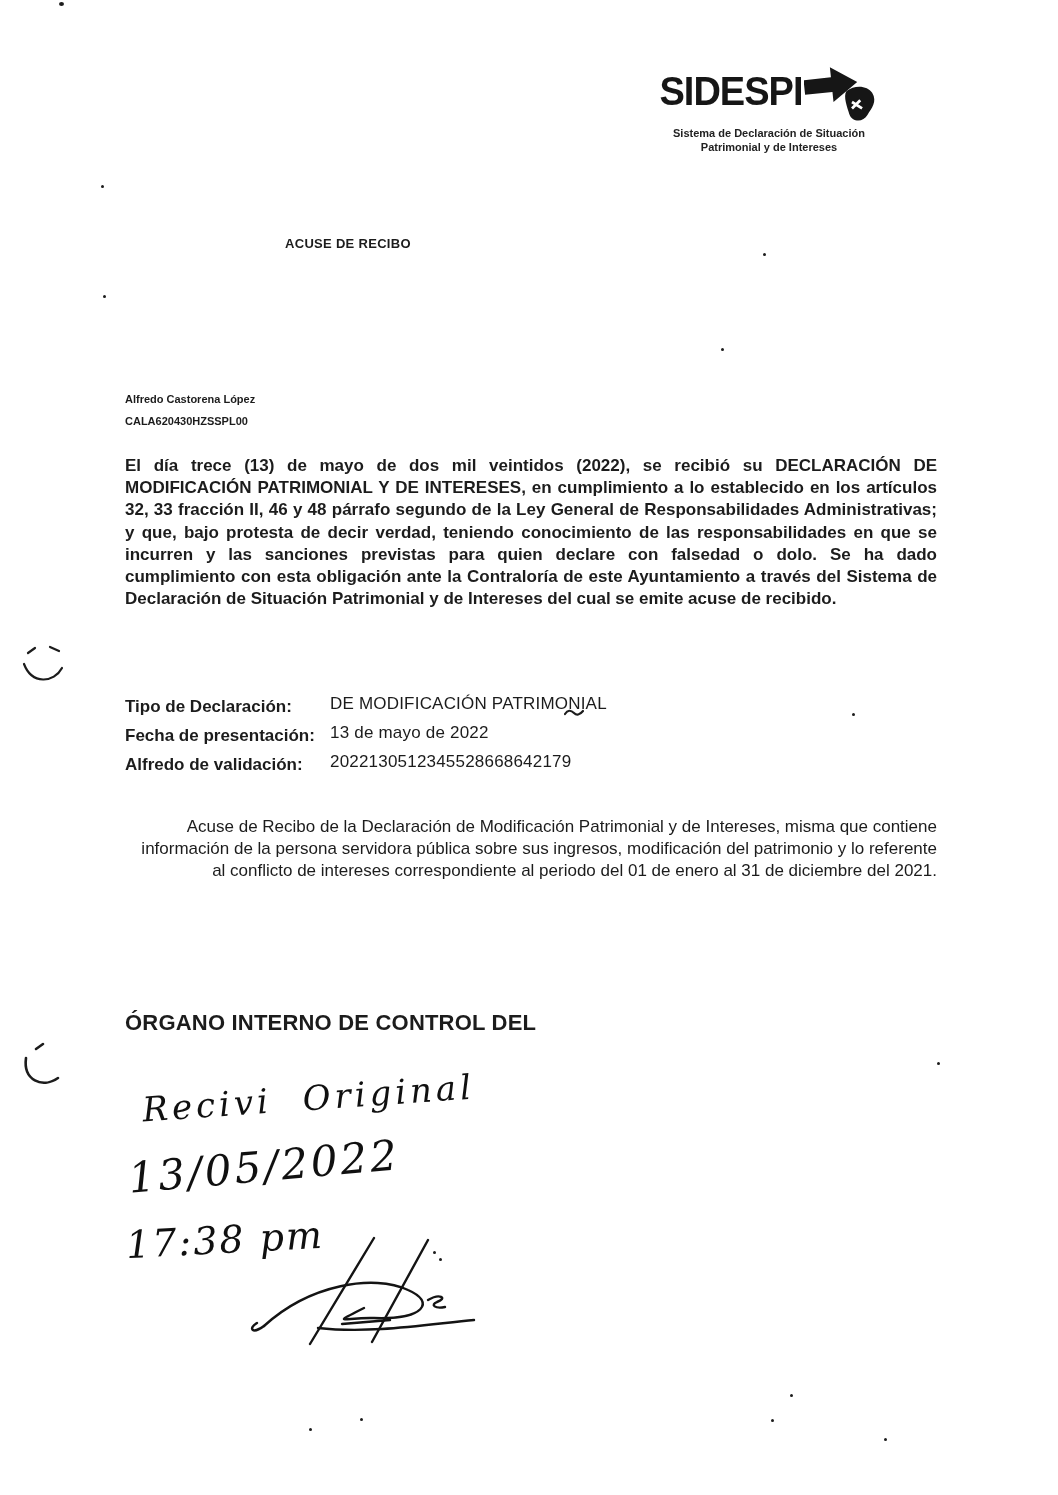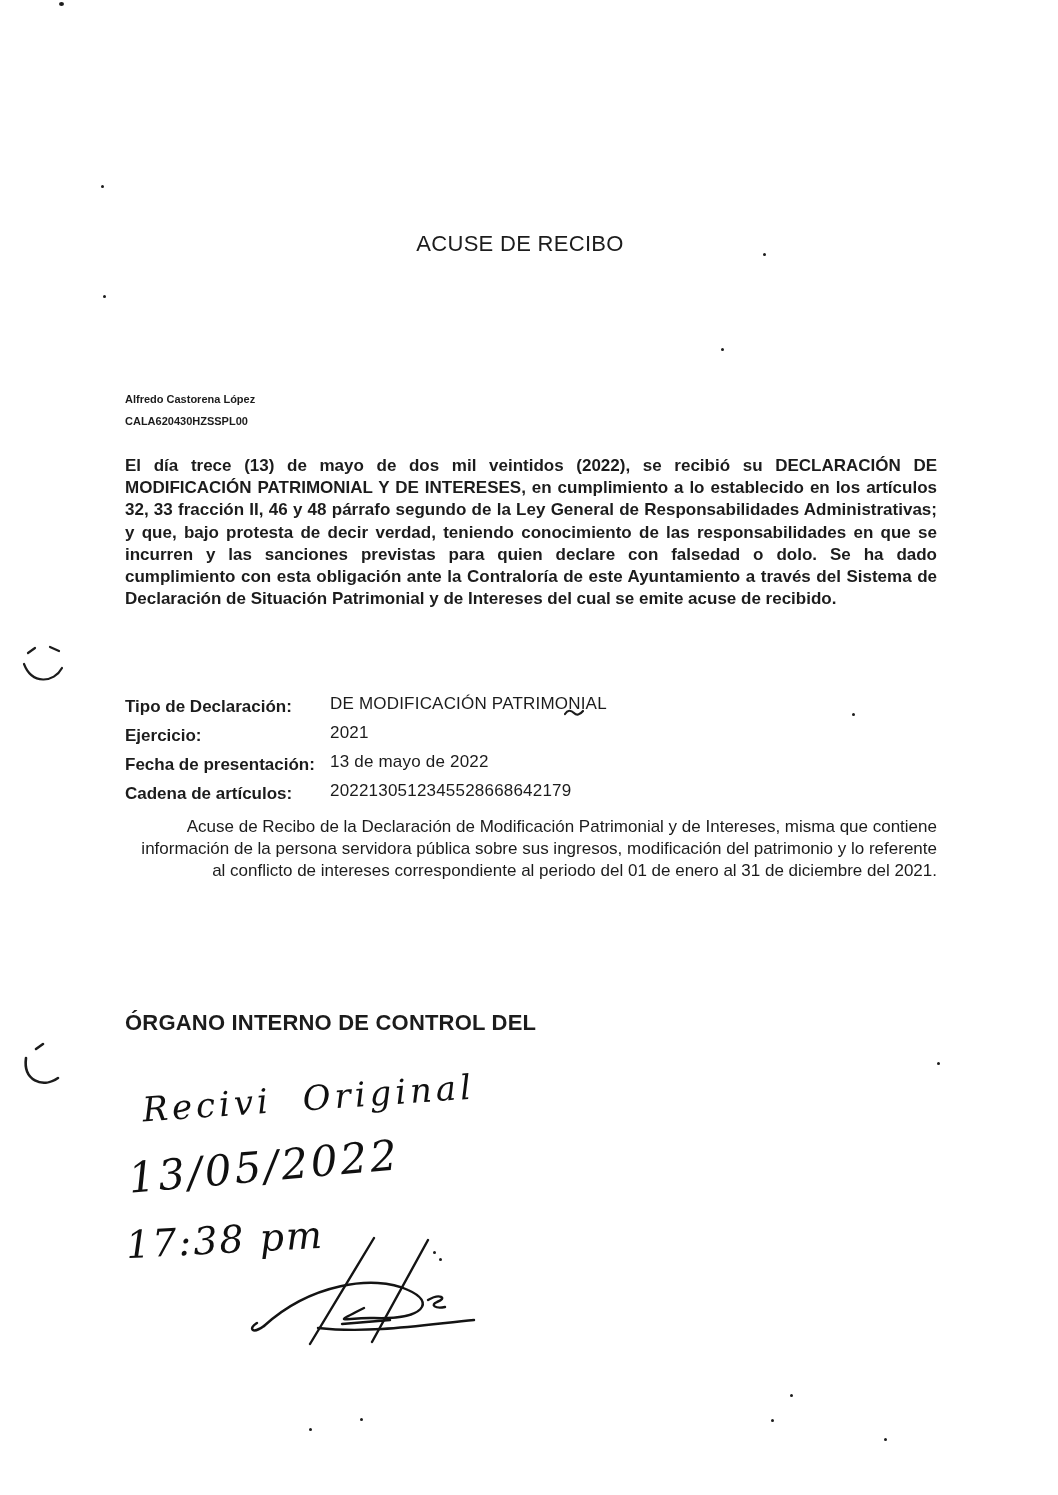--- a/index.html
+++ b/index.html
@@ -10,22 +10,22 @@
   
   .logo{position:absolute;left:646px;top:58px;width:246px;text-align:center;}
   .logo-row{display:flex;align-items:center;justify-content:center;gap:2px;}
   .logo-text{
     font-weight:bold;font-size:38px;letter-spacing:-1px;line-height:1;
     transform:scaleY(1.08);display:inline-block;color:#161616;
   }
   .logo-arrow{width:74px;height:66px;display:inline-block;}
   .logo-tagline{margin-top:2px;font-size:11px;font-weight:bold;line-height:14px;color:#222;}
   
-  .doc-title{position:absolute;left:285px;top:233px;width:470px;text-align:center;
-    font-size:22px;line-height:21px;letter-spacing:.3px;}
+  .doc-title{position:absolute;left:285px;top:233px;width:470px;text-align:left;
+    font-size:13px;line-height:21px;letter-spacing:.3px;font-weight:bold;}
   
   .recipient{position:absolute;left:125px;top:388px;font-weight:bold;font-size:11px;line-height:22px;}
   
   .para{position:absolute;left:125px;width:812px;font-size:17px;line-height:22.2px;}
   .para.justify{text-align:justify;font-weight:bold;}
   #intro{top:455px;}
   #summary{top:816px;text-align:right;}
   
   .details{position:absolute;left:125px;top:672px;width:620px;}
   .detail-row{display:flex;height:29px;align-items:center;font-size:17px;}
@@ -44,47 +44,59 @@
   #doodle-curve{left:20px;top:1040px;width:46px;height:56px;}
   
   .speck{position:absolute;background:#1c1c1c;border-radius:50%;width:3px;height:3px;}
   .squiggle{position:absolute;}
 </style>
 </head>
 <body>
 
 <div class="page">
 
+  <div class="logo">
+    <div class="logo-row">
+      <span class="logo-text">SIDESPI</span>
+      <svg class="logo-arrow" viewBox="0 0 80 72" aria-hidden="true">
+        <g transform="rotate(-6 40 30)">
+          <path d="M0,20 h30 v-11 l28,19 -28,19 v-11 H0 z" fill="#161616"></path>
+        </g>
+        <path d="M46,36 c9,-7 23,-6 28,2 c6,10 -1,17 -5,24 c-5,9 -17,8 -20,-1 c-2,-7 -7,-19 -3,-25 z" fill="#161616"></path>
+        <path d="M52,48 l11,7 m-2,-9 l-9,9" stroke="#ffffff" stroke-width="3" fill="none"></path>
+      </svg>
+    </div>
+    <div class="logo-tagline">
+      <div>Sistema de Declaración de Situación</div>
+      <div>Patrimonial y de Intereses</div>
+    </div>
+  </div>
 
   <div class="doc-title">
     <div>ACUSE DE RECIBO</div>
   </div>
 
   <div class="recipient">
     <div>Alfredo Castorena López</div>
     <div>CALA620430HZSSPL00</div>
   </div>
 
   <div id="intro" class="para justify">El día trece (13) de mayo de dos mil veintidos (2022), se recibió su DECLARACIÓN DE MODIFICACIÓN PATRIMONIAL Y DE INTERESES, en cumplimiento a lo establecido en los artículos 32, 33 fracción II, 46 y 48 párrafo segundo de la Ley General de Responsabilidades Administrativas; y que, bajo protesta de decir verdad, teniendo conocimiento de las responsabilidades en que se incurren y las sanciones previstas para quien declare con falsedad o dolo. Se ha dado cumplimiento con esta obligación ante la Contraloría de este Ayuntamiento a través del Sistema de Declaración de Situación Patrimonial y de Intereses del cual se emite acuse de recibido.</div>
 
   <div class="details">
     <div class="detail-row">
       <span class="detail-label">Tipo de Declaración:</span>
       <span class="detail-value">DE MODIFICACIÓN PATRIMONIAL</span>
     </div>
     <div class="detail-row">
-      <span class="detail-label">Ejercicio:</span>
-      <span class="detail-value">2021</span>
-    </div>
-    <div class="detail-row">
       <span class="detail-label">Fecha de presentación:</span>
       <span class="detail-value">13 de mayo de 2022</span>
     </div>
     <div class="detail-row">
-      <span class="detail-label">Cadena de artículos:</span>
+      <span class="detail-label">Alfredo de validación:</span>
       <span class="detail-value">2022130512345528668642179</span>
     </div>
   </div>
 
   <div id="summary" class="para">Acuse de Recibo de la Declaración de Modificación Patrimonial y de Intereses, misma que contiene información de la persona servidora pública sobre sus ingresos, modificación del patrimonio y lo referente al conflicto de intereses correspondiente al periodo del 01 de enero al 31 de diciembre del 2021.</div>
 
   <div class="issuer">ÓRGANO INTERNO DE CONTROL DEL</div>
 
   <div id="hw1" class="hand">Recivi Original</div>
   <div id="hw2" class="hand">13/05/2022</div>

